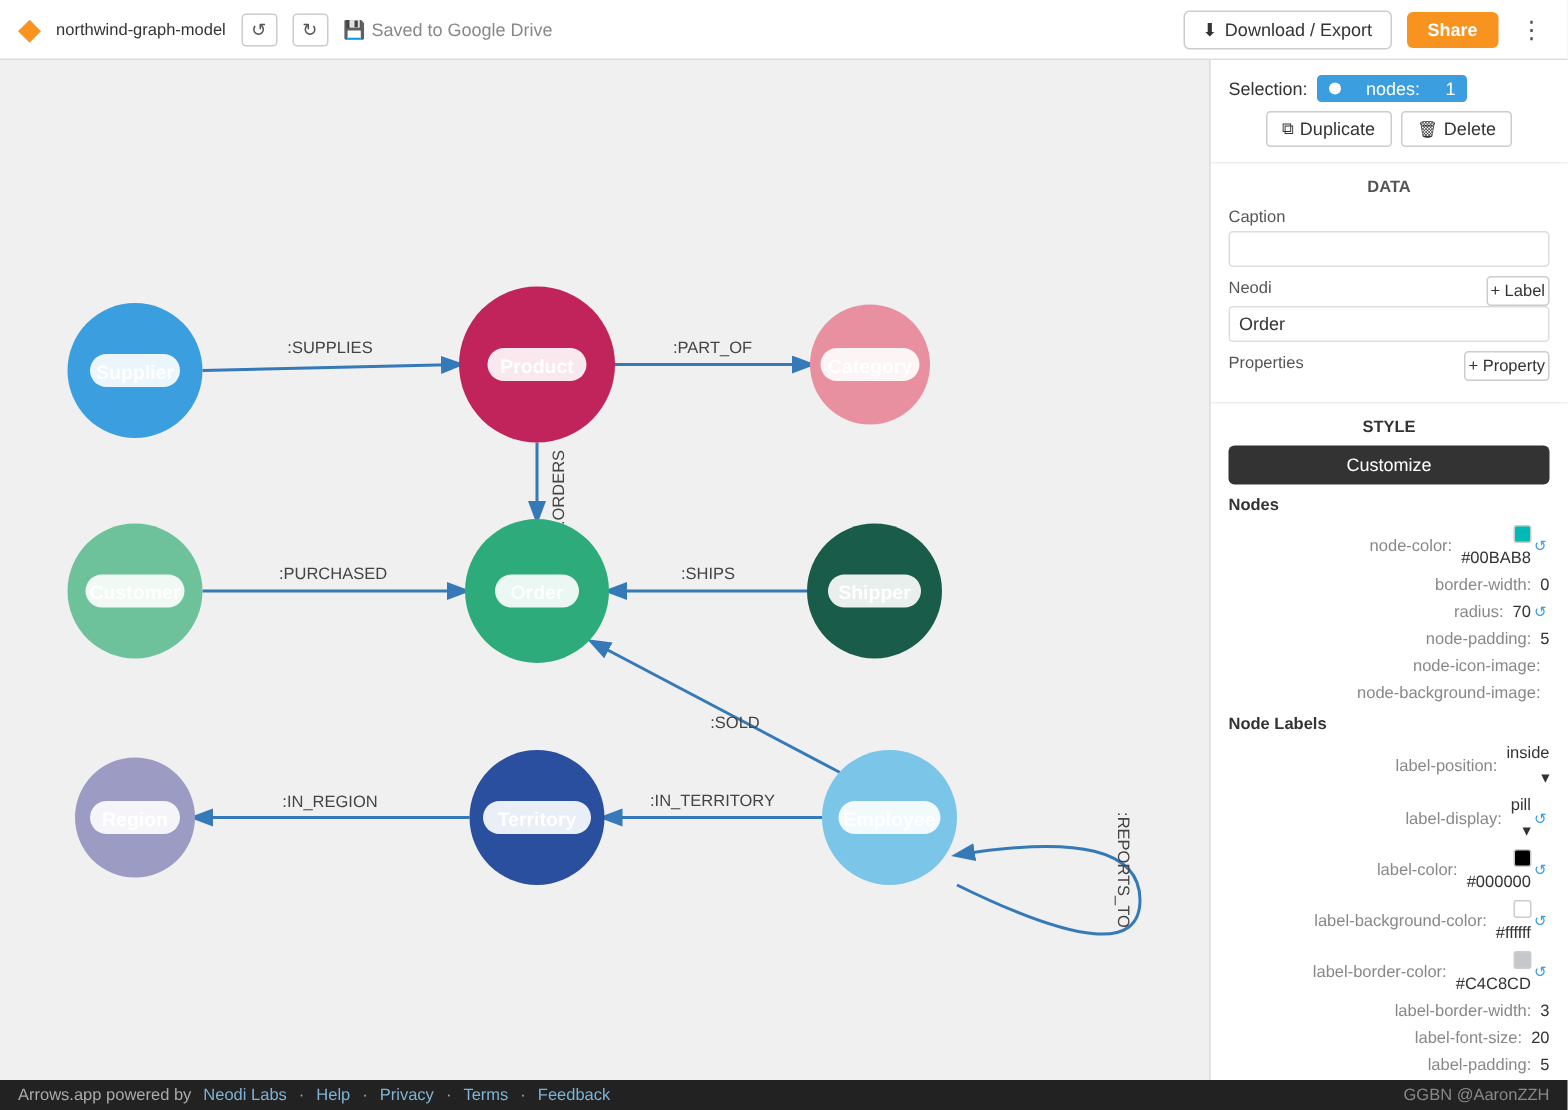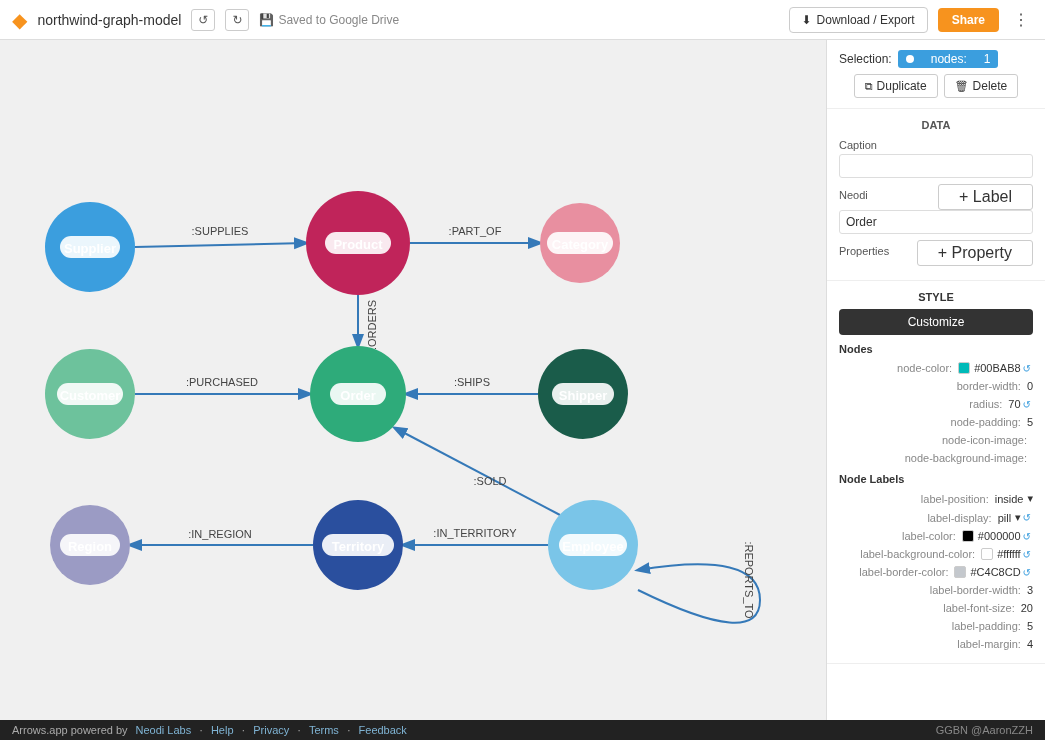--- a/index.html
+++ b/index.html
@@ -1,61 +1,61 @@
 <!DOCTYPE html>
 <html><head>
   <meta charset="utf-8">
   <style>
     * { box-sizing: border-box; margin: 0; padding: 0; }
     body { font-family: -apple-system, BlinkMacSystemFont, 'Segoe UI', sans-serif; font-size: 13px; background: #f0f0f0; display: flex; flex-direction: column; height: 740px; overflow: hidden; }
 
     
     #topbar { display: flex; align-items: center; background: #fff; border-bottom: 1px solid #ddd; height: 40px; padding: 0 12px; gap: 10px; z-index: 10; }
     #topbar .logo { color: #f7931e; font-size: 20px; }
-    #topbar .title { font-size: 14px; font-weight: 500; color: #333; }
+    #topbar .title { font-size: 11px; font-weight: 500; color: #333; }
     #topbar .saved { font-size: 12px; color: #888; display: flex; align-items: center; gap: 4px; }
     #topbar .spacer { flex: 1; }
     #topbar .undo-btn, #topbar .redo-btn { background: none; border: 1px solid #ccc; border-radius: 3px; padding: 3px 6px; cursor: pointer; font-size: 12px; color: #555; }
     #topbar .download-btn { background: #fff; border: 1px solid #ccc; border-radius: 4px; padding: 5px 12px; font-size: 12px; cursor: pointer; color: #333; display: flex; align-items: center; gap: 5px; }
     #topbar .share-btn { background: #f7931e; border: none; border-radius: 4px; padding: 5px 14px; font-size: 12px; cursor: pointer; color: #fff; font-weight: 600; }
     #topbar .menu-btn { background: none; border: none; cursor: pointer; font-size: 16px; color: #555; padding: 4px; }
 
     
     #main { display: flex; flex: 1; overflow: hidden; }
 
     
     #canvas { flex: 1; background: #f0f0f0; position: relative; overflow: hidden; }
 
     
-    #panel { width: 219px; background: #fff; border-left: 1px solid #ddd; overflow-y: auto; display: flex; flex-direction: column; }
+    #panel { width: 239px; background: #fff; border-left: 1px solid #ddd; overflow-y: auto; display: flex; flex-direction: column; }
 
     .panel-section { padding: 10px 12px; border-bottom: 1px solid #eee; }
     .panel-section-title { font-size: 11px; font-weight: 600; color: #555; text-transform: uppercase; margin-bottom: 8px; text-align: center; }
 
     .selection-row { display: flex; align-items: center; gap: 6px; margin-bottom: 6px; }
     .selection-label { font-size: 12px; color: #333; font-weight: 500; }
     .nodes-badge { background: #3b9ede; color: #fff; border-radius: 3px; padding: 2px 8px; font-size: 12px; display: flex; align-items: center; gap: 17px; }
     .nodes-badge .dot { width: 8px; height: 8px; border-radius: 50%; background: #fff; display: inline-block; }
 
     .action-row { display: flex; gap: 6px; justify-content: center; }
     .action-btn { border: 1px solid #ccc; background: #fff; border-radius: 3px; padding: 4px 10px; font-size: 12px; cursor: pointer; color: #333; display: flex; align-items: center; gap: 4px; }
     .action-btn .icon { font-size: 11px; }
 
     .field-row { margin-bottom: 4px; }
     .field-label { font-size: 11px; color: #555; margin-bottom: 3px; }
     .field-input { width: 100%; border: 1px solid #ddd; border-radius: 3px; padding: 4px 6px; font-size: 12px; color: #333; background: #fff; }
 
-    .add-btn { border: 1px solid #ccc; background: #fff; border-radius: 3px; padding: 3px 20px; font-size: 16px; cursor: pointer; color: #333; float: right; margin-top: 2px; }
+    .add-btn { border: 1px solid #ccc; background: #fff; border-radius: 3px; padding: 3px 2px; font-size: 11px; cursor: pointer; color: #333; float: right; margin-top: 2px; }
 
     .style-title { text-align: center; font-size: 11px; font-weight: 700; color: #333; text-transform: uppercase; margin-bottom: 6px; }
     .customize-btn { display: block; width: 100%; background: #333; color: #fff; border: none; border-radius: 4px; padding: 6px; font-size: 12px; cursor: pointer; text-align: center; margin-bottom: 8px; }
 
     .prop-row { display: flex; align-items: center; justify-content: space-between; padding: 3px 0; font-size: 11px; }
     .prop-name { color: #888; text-align: right; flex: 1; padding-right: 6px; }
-    .prop-value { color: #333; display: flex; align-items: flex-end; gap: 4px; }
+    .prop-value { color: #333; display: flex; align-items: flex-end; gap: 4px; flex-direction: column; }
     .color-swatch { width: 12px; height: 12px; border-radius: 2px; display: inline-block; border: 1px solid #ccc; }
     .reset-btn { background: none; border: none; color: #3b9ede; cursor: pointer; font-size: 10px; padding: 0 2px; }
 
     .subsection-title { font-size: 11px; font-weight: 600; color: #333; margin: 6px 0 4px; }
 
     
     #bottombar { background: #222; color: #aaa; font-size: 11px; padding: 4px 12px; display: flex; align-items: center; gap: 8px; }
     #bottombar a { color: #7fb3d3; text-decoration: none; }
     #bottombar .spacer { flex: 1; }
     #bottombar .neo4j { color: #888; font-size: 11px; }

